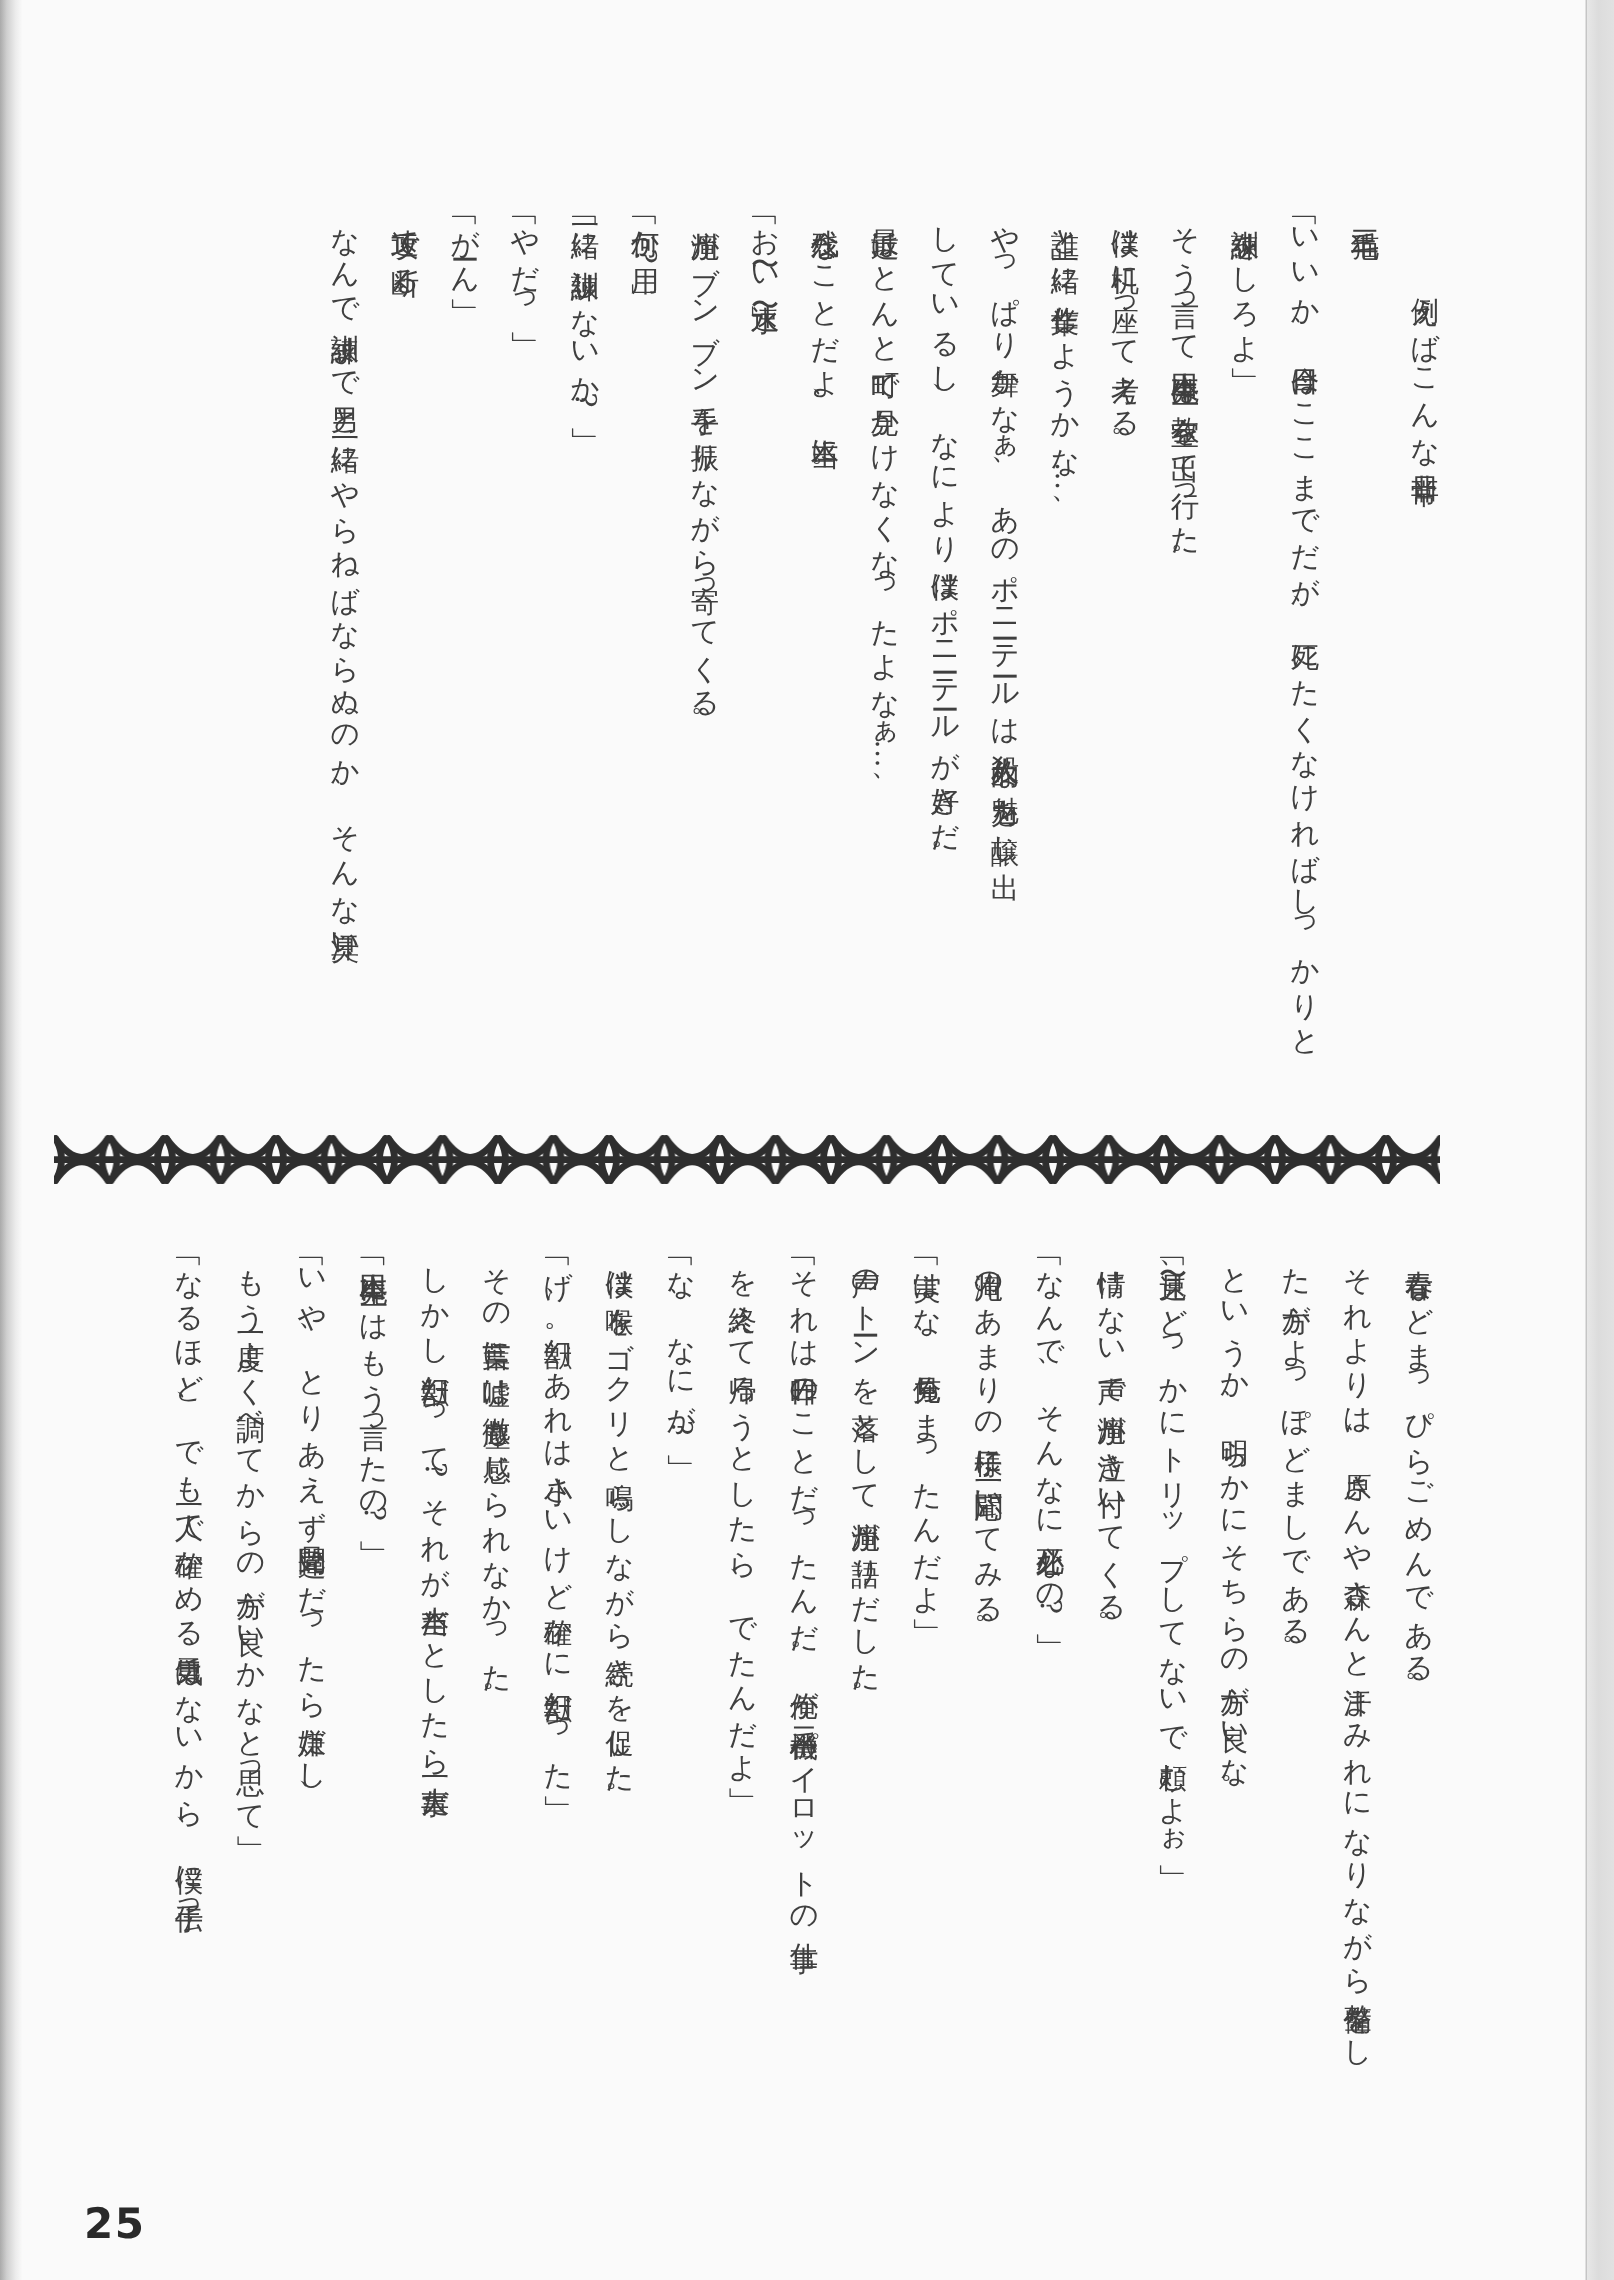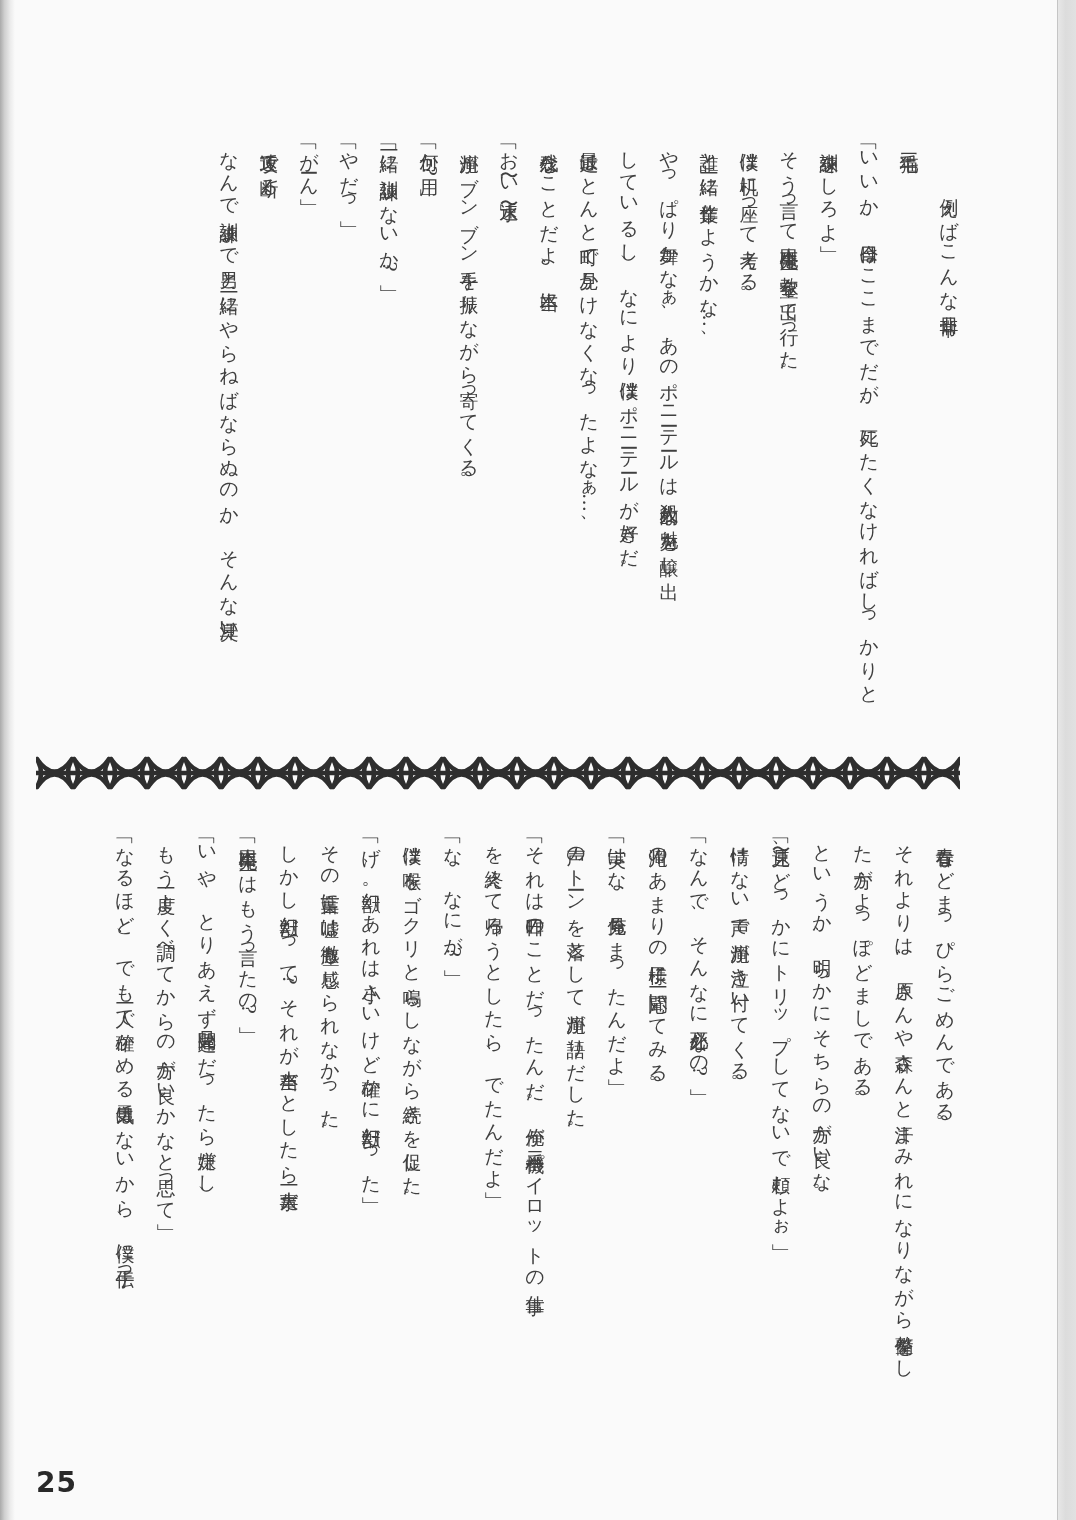--- a/index.html
+++ b/index.html
@@ -29,21 +29,21 @@
     font-size:19px;line-height:40px;letter-spacing:1.5px;
   }
   .bottom-block{
     top:832px;right:110px;width:858px;height:650px;
     font-size:19px;line-height:41px;letter-spacing:1.5px;
   }
   .title-line{text-indent:46px;}
   .author-line{margin-left:72px;}
   .divider{position:absolute;left:36px;top:752px;width:924px;height:42px;}
   .page-num{
-    position:absolute;left:36px;top:1466px;
+    position:absolute;left:56px;top:1466px;
     font-family:"DejaVu Sans","Liberation Sans",sans-serif;
     font-weight:bold;font-size:28px;color:#292929;letter-spacing:1px;
   }
 </style>
 </head>
 <body>
 
 <div class="page">
   <div class="edge-left"></div>
   <div class="edge-right"></div>

